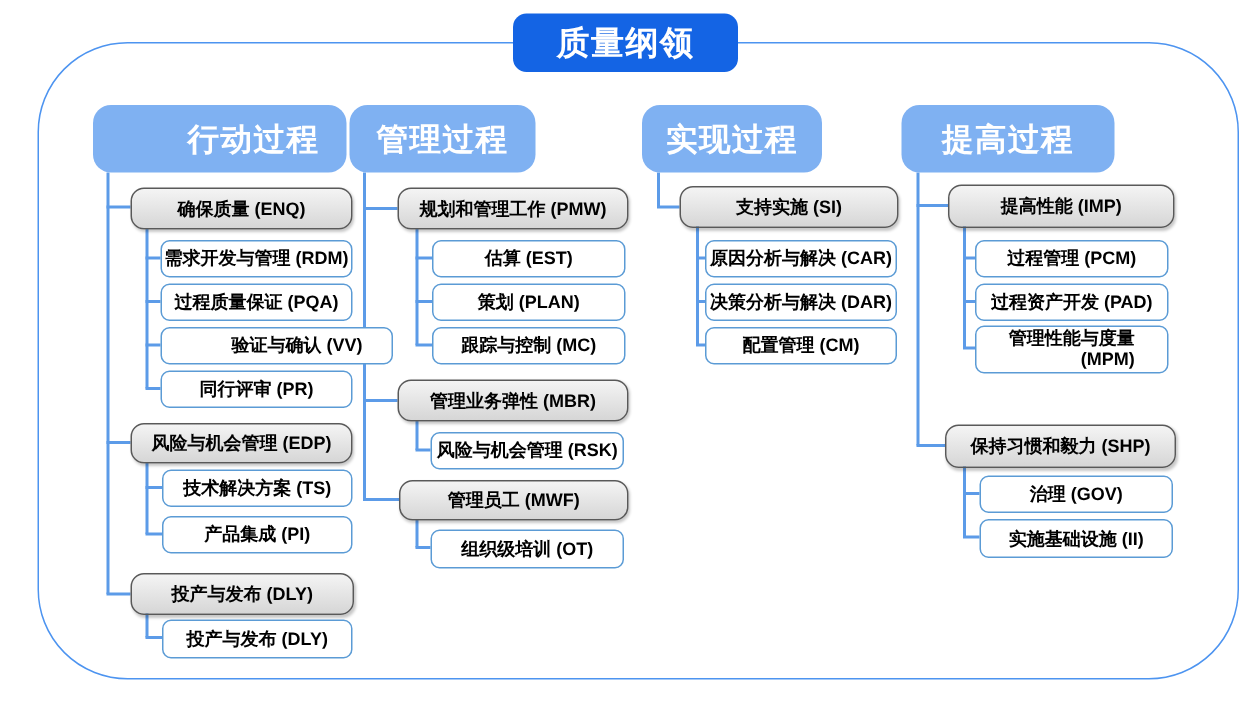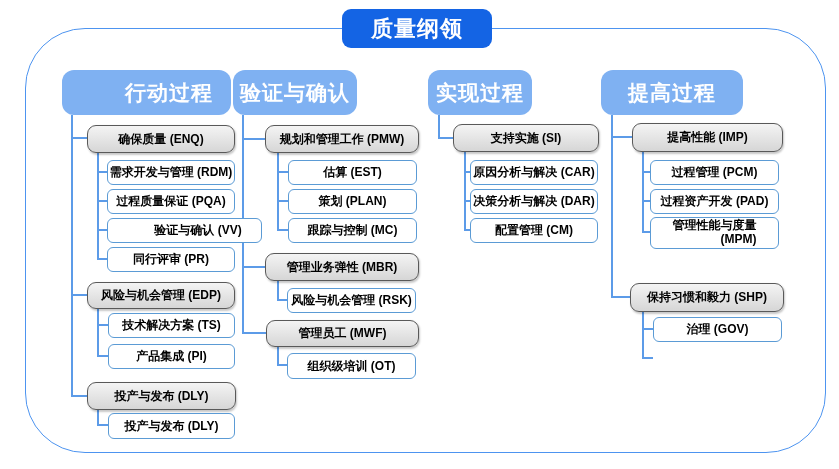--- a/index.html
+++ b/index.html
@@ -40,22 +40,22 @@
 </head>
 <body>
 
 <div id="stage">
 
   <div class="outer-frame"></div>
 
   <div class="title-box">质量纲领</div>
 
   <div class="col-header" style="left:62px;top:70px;width:124px;padding-left:45px;">行动过程</div>
-  <div class="col-header" style="left:233px;top:70px;width:124px;">验证与确认</div>
-  <div class="col-header" style="left:428px;top:70px;width:104px;">实现过程</div>
+  <div class="col-header" style="left:233px;top:70px;width:124px;">管理过程</div>
+  <div class="col-header" style="left:428px;top:70px;width:120px;">实现过程</div>
   <div class="col-header" style="left:601px;top:70px;width:142px;">提高过程</div>
 
   <div class="gbox" style="left:87px;top:125px;width:146px;height:26px;">确保质量 (ENQ)</div>
   <div class="wbox" style="left:107px;top:160px;width:126px;height:23px;">需求开发与管理 (RDM)</div>
   <div class="wbox" style="left:107px;top:189px;width:126px;height:23px;">过程质量保证 (PQA)</div>
   <div class="wbox" style="left:107px;top:218px;width:126px;height:23px;padding-left:27px;">验证与确认 (VV)</div>
   <div class="wbox" style="left:107px;top:247px;width:126px;height:23px;">同行评审 (PR)</div>
   <div class="gbox" style="left:87px;top:282px;width:146px;height:25px;">风险与机会管理 (EDP)</div>
   <div class="wbox" style="left:108px;top:313px;width:125px;height:23px;text-align:center;">技术解决方案 (TS)</div>
   <div class="wbox" style="left:108px;top:344px;width:125px;height:23px;">产品集成 (PI)</div>
@@ -111,20 +111,21 @@
   <div class="hline" style="left:464px;top:200px;width:6px;"></div>
   <div class="hline" style="left:464px;top:229px;width:6px;"></div>
 
   <div class="gbox" style="left:632px;top:123px;width:149px;height:27px;">提高性能 (IMP)</div>
   <div class="wbox" style="left:650px;top:160px;width:127px;height:23px;">过程管理 (PCM)</div>
   <div class="wbox" style="left:650px;top:189px;width:127px;height:23px;">过程资产开发 (PAD)</div>
   <div class="wbox prewrap" style="left:650px;top:217px;width:127px;height:30px;text-align:right;">管理性能与度量
 (MPM)</div>
   <div class="gbox" style="left:630px;top:283px;width:152px;height:27px;">保持习惯和毅力 (SHP)</div>
   <div class="wbox" style="left:653px;top:317px;width:127px;height:23px;">治理 (GOV)</div>
+  <div class="wbox" style="left:653px;top:346px;width:127px;height:24px;">实施基础设施 (II)</div>
 
   <div class="vline" style="left:611px;top:115px;height:182px;"></div>
   <div class="hline" style="left:611px;top:136px;width:21px;"></div>
   <div class="hline" style="left:611px;top:296px;width:19px;"></div>
   <div class="vline" style="left:642px;top:150px;height:82px;"></div>
   <div class="hline" style="left:642px;top:171px;width:8px;"></div>
   <div class="hline" style="left:642px;top:200px;width:8px;"></div>
   <div class="hline" style="left:642px;top:231px;width:8px;"></div>
   <div class="vline" style="left:642px;top:310px;height:48px;"></div>
   <div class="hline" style="left:642px;top:328px;width:11px;"></div>

